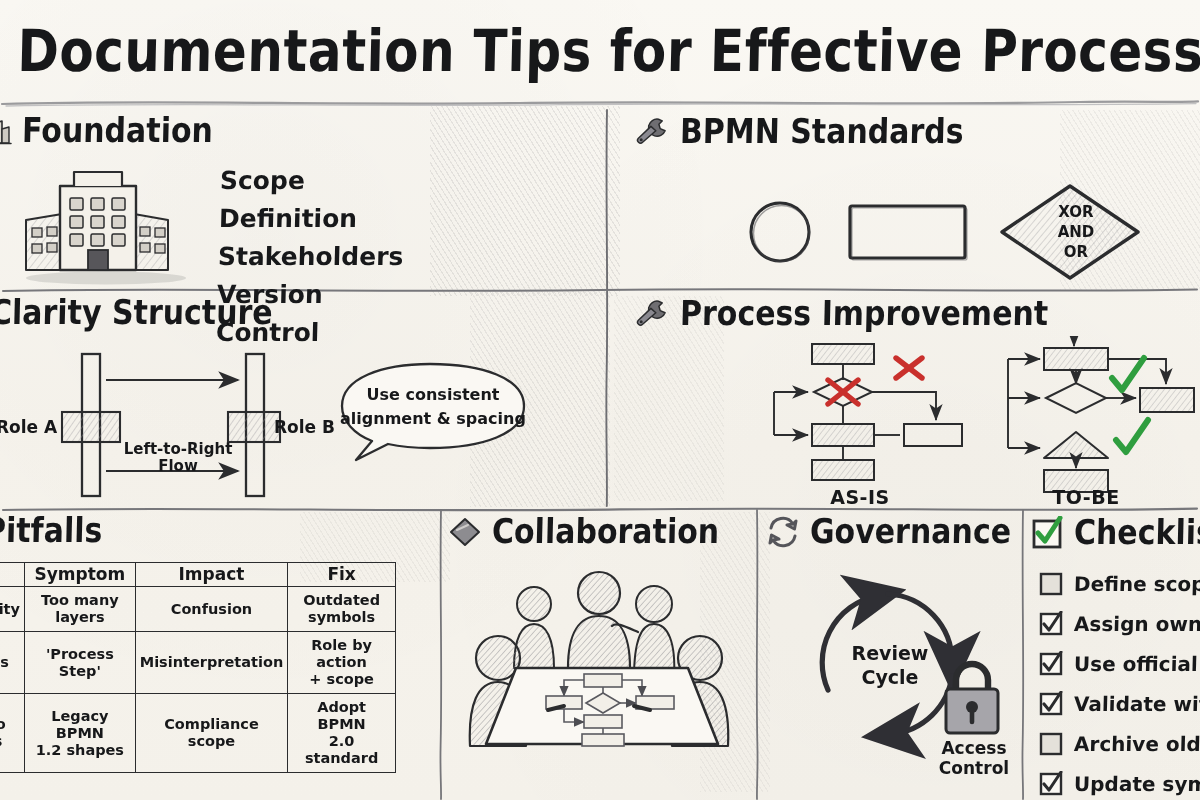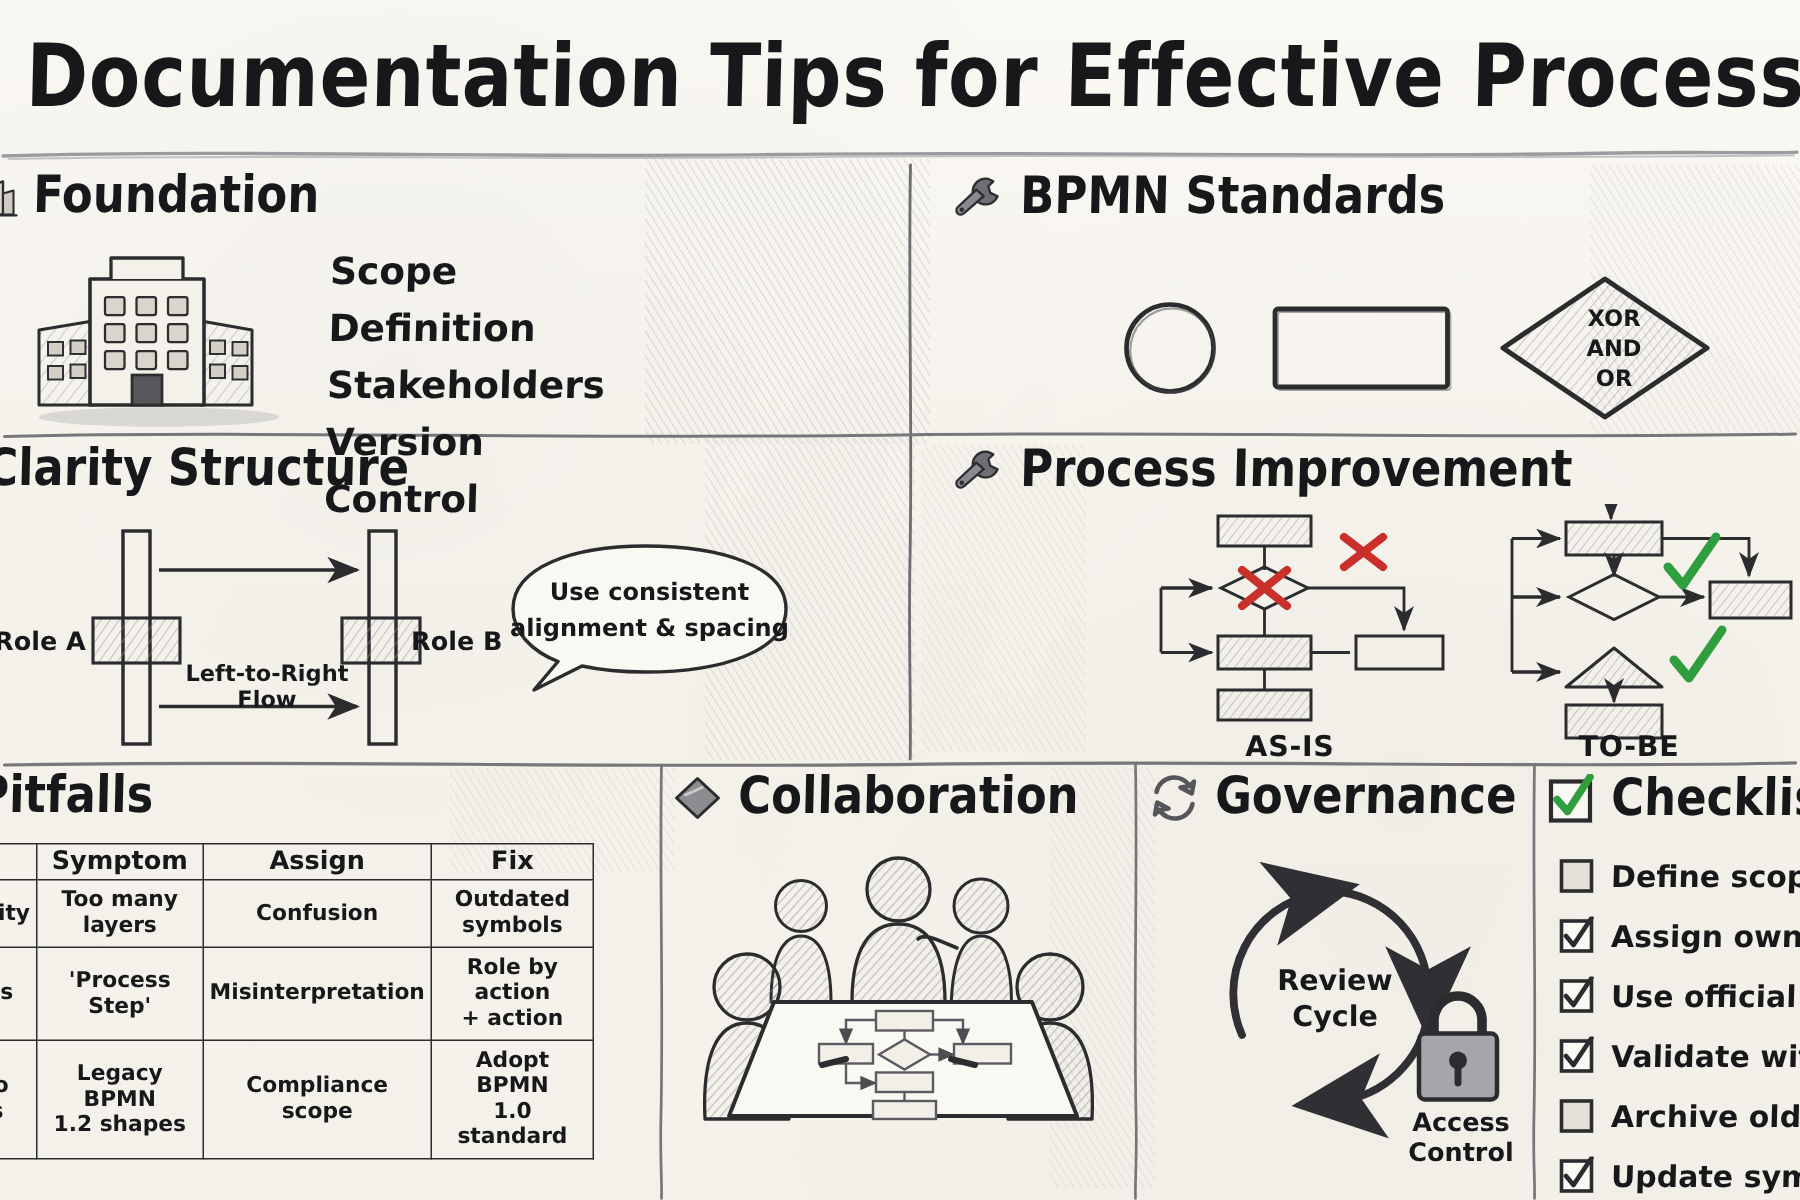--- a/index.html
+++ b/index.html
@@ -375,21 +375,21 @@
   <div class="panel" id="pitfalls">
     <div class="panel-head">
       <div class="panel-title">Pitfalls</div>
     </div>
 
     <table id="pitfalls-table">
       <thead>
         <tr>
           <th>fall</th>
           <th>Symptom</th>
-          <th>Assign</th>
+          <th>Impact</th>
           <th>Fix</th>
         </tr>
       </thead>
       <tbody>
         <tr>
           <td>
             <span>mplexity</span>
           </td>
           <td>
             <span>Too many</span><br>
@@ -409,39 +409,39 @@
           </td>
           <td>
             <span>'Process</span><br>
             <span>Step'</span>
           </td>
           <td>
             <span>Misinterpretation</span>
           </td>
           <td>
             <span>Role by action</span><br>
-            <span>+ action</span>
+            <span>+ scope</span>
           </td>
         </tr>
         <tr>
           <td>
             <span>ify to</span><br>
             <span>aths</span>
           </td>
           <td>
             <span>Legacy BPMN</span><br>
             <span>1.2 shapes</span>
           </td>
           <td>
             <span>Compliance</span><br>
             <span>scope</span>
           </td>
           <td>
             <span>Adopt BPMN</span><br>
-            <span>1.0 standard</span>
+            <span>2.0 standard</span>
           </td>
         </tr>
       </tbody>
     </table>
   </div>
 
   <div class="panel" id="collab">
     <div class="panel-head">
       <svg class="ico" width="34" height="32" viewBox="0 0 34 32">
         <path d="M17,3 L31,16 L17,29 L3,16 Z" fill="#8d8c90" stroke="#2b2c2e" stroke-width="2" stroke-linejoin="round"></path>

